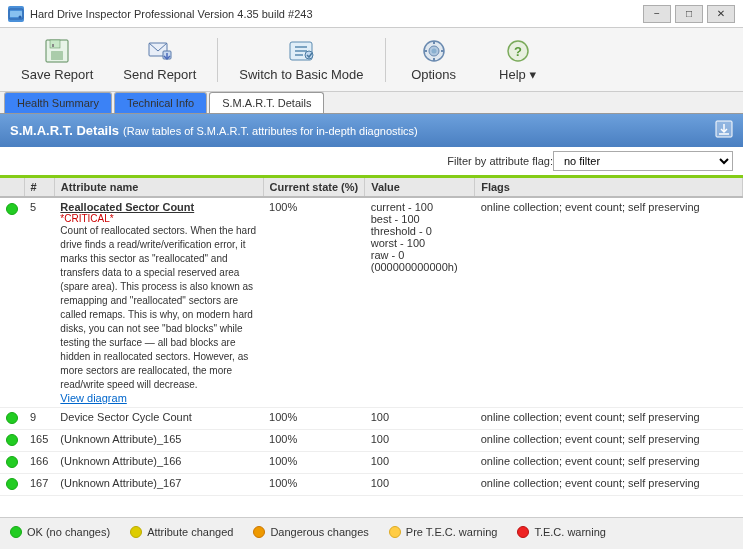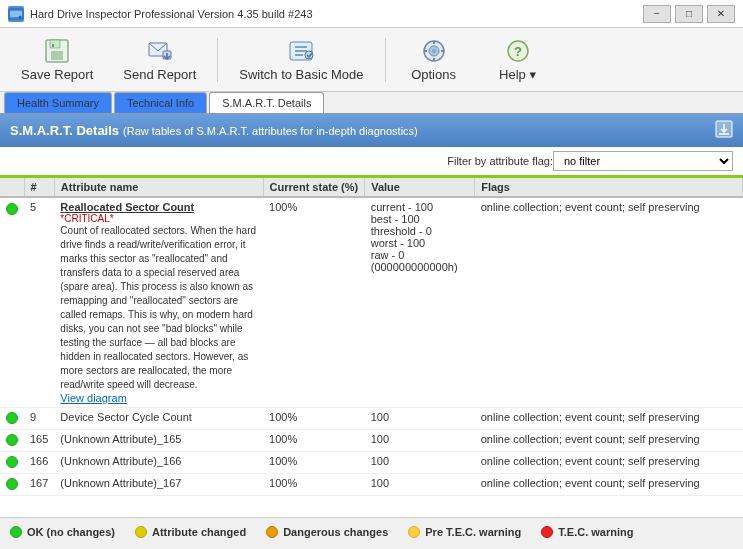--- a/index.html
+++ b/index.html
@@ -208,21 +208,20 @@
 
     
     .statusbar {
       background: #f0f0f0;
       border-top: 1px solid #ccc;
       display: flex;
       align-items: center;
       padding: 3px 10px;
       height: 28px;
       gap: 20px;
-      font-weight: bold;
     }
     .statusbar-item {
       display: flex;
       align-items: center;
       gap: 5px;
       font-size: 11px;
       color: #333;
     }
 
     

